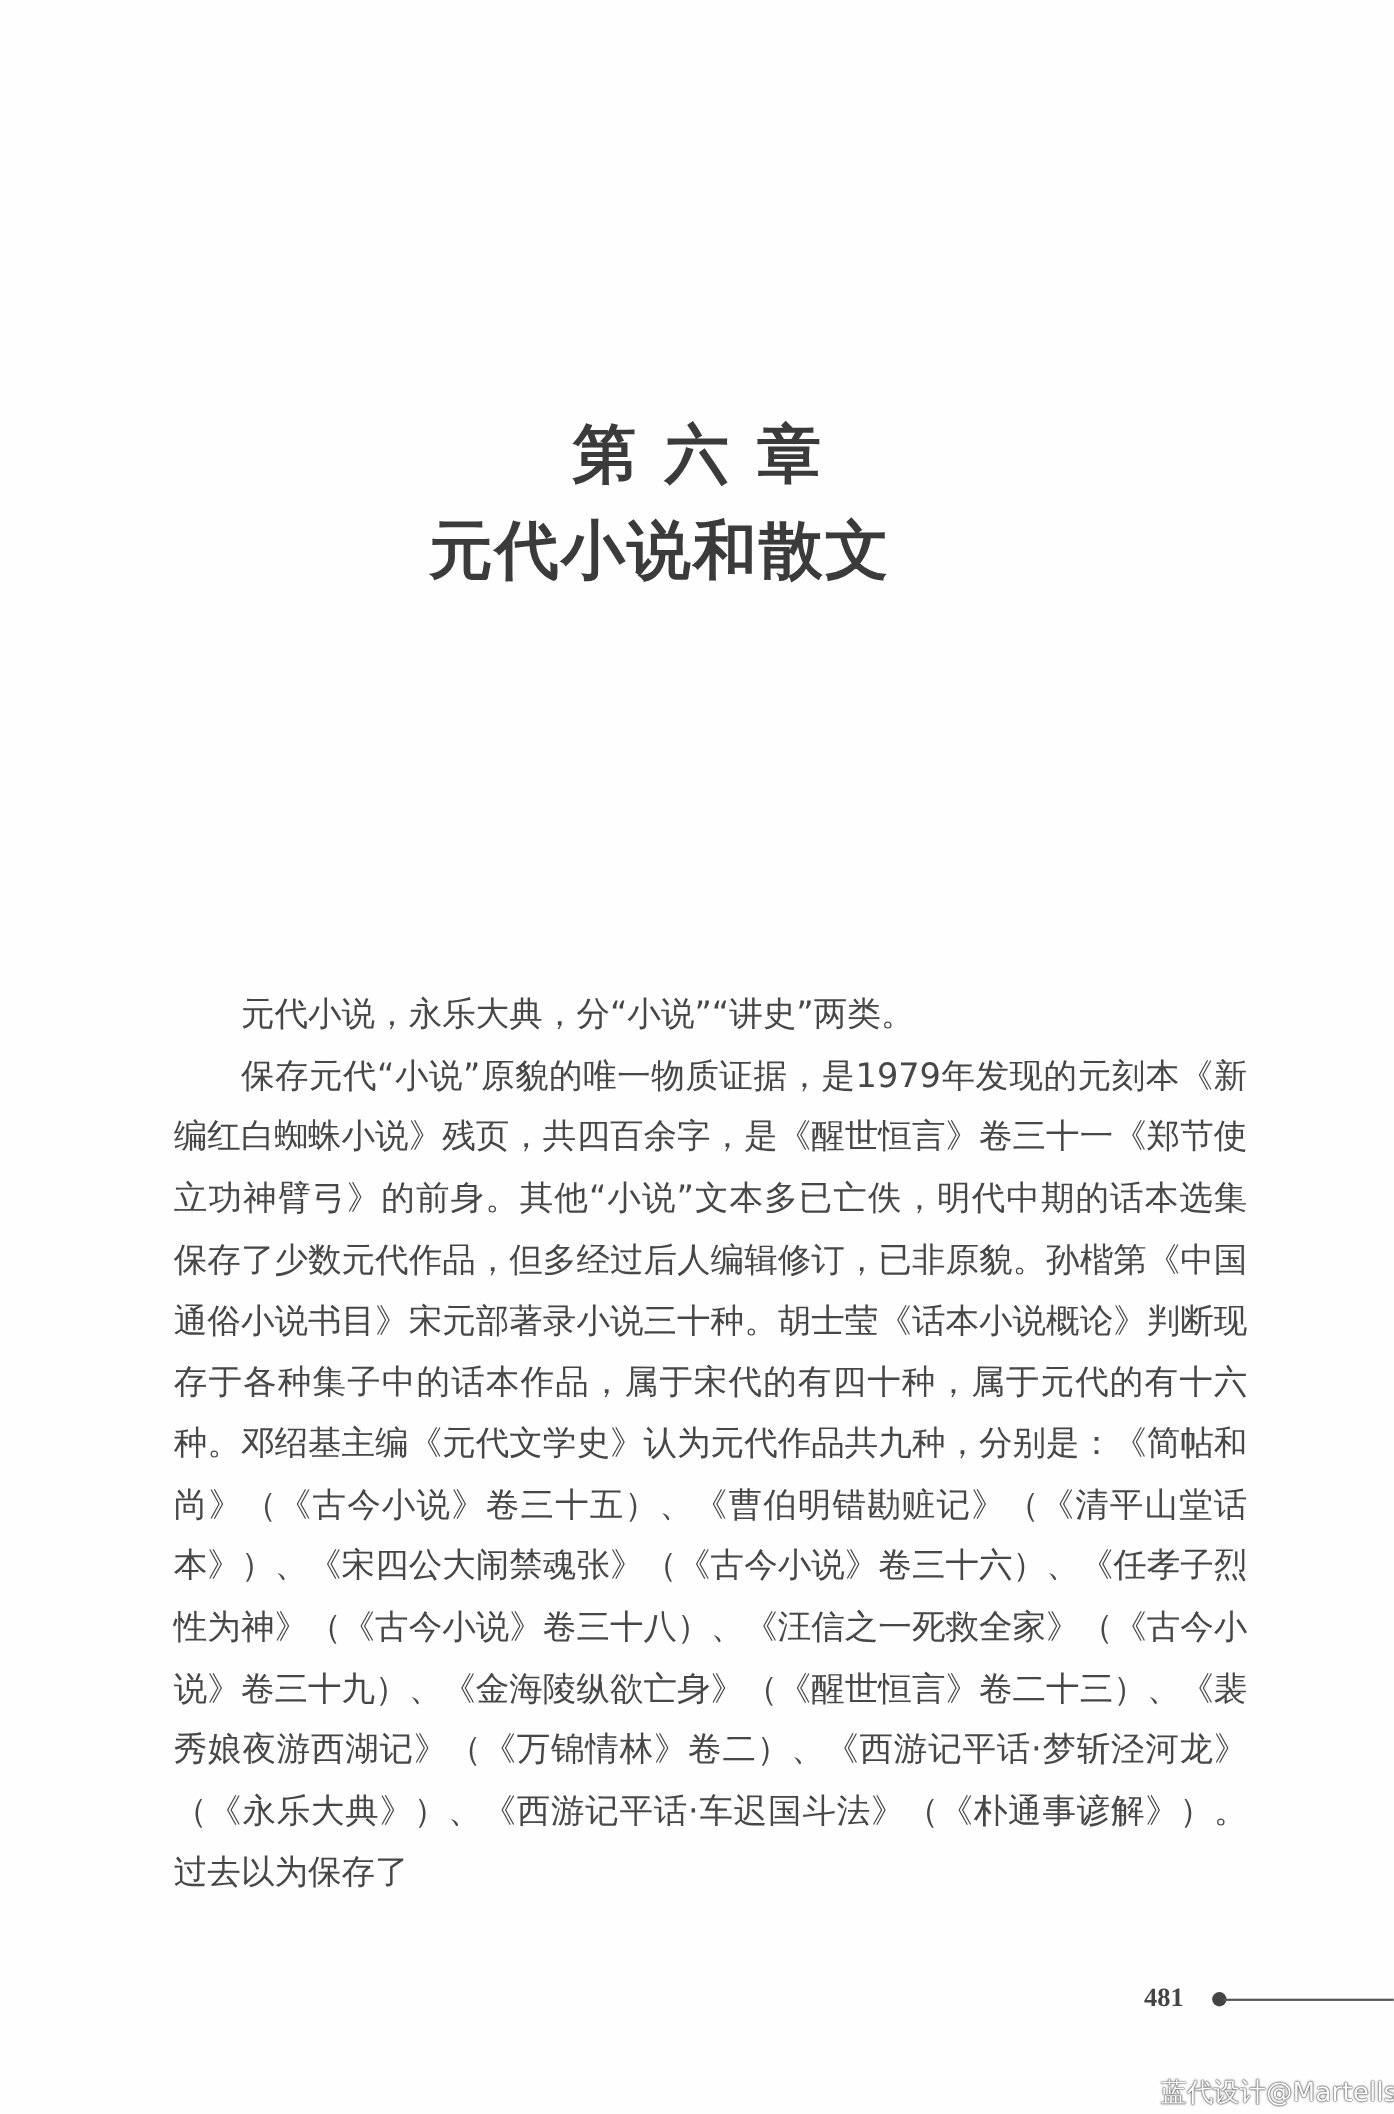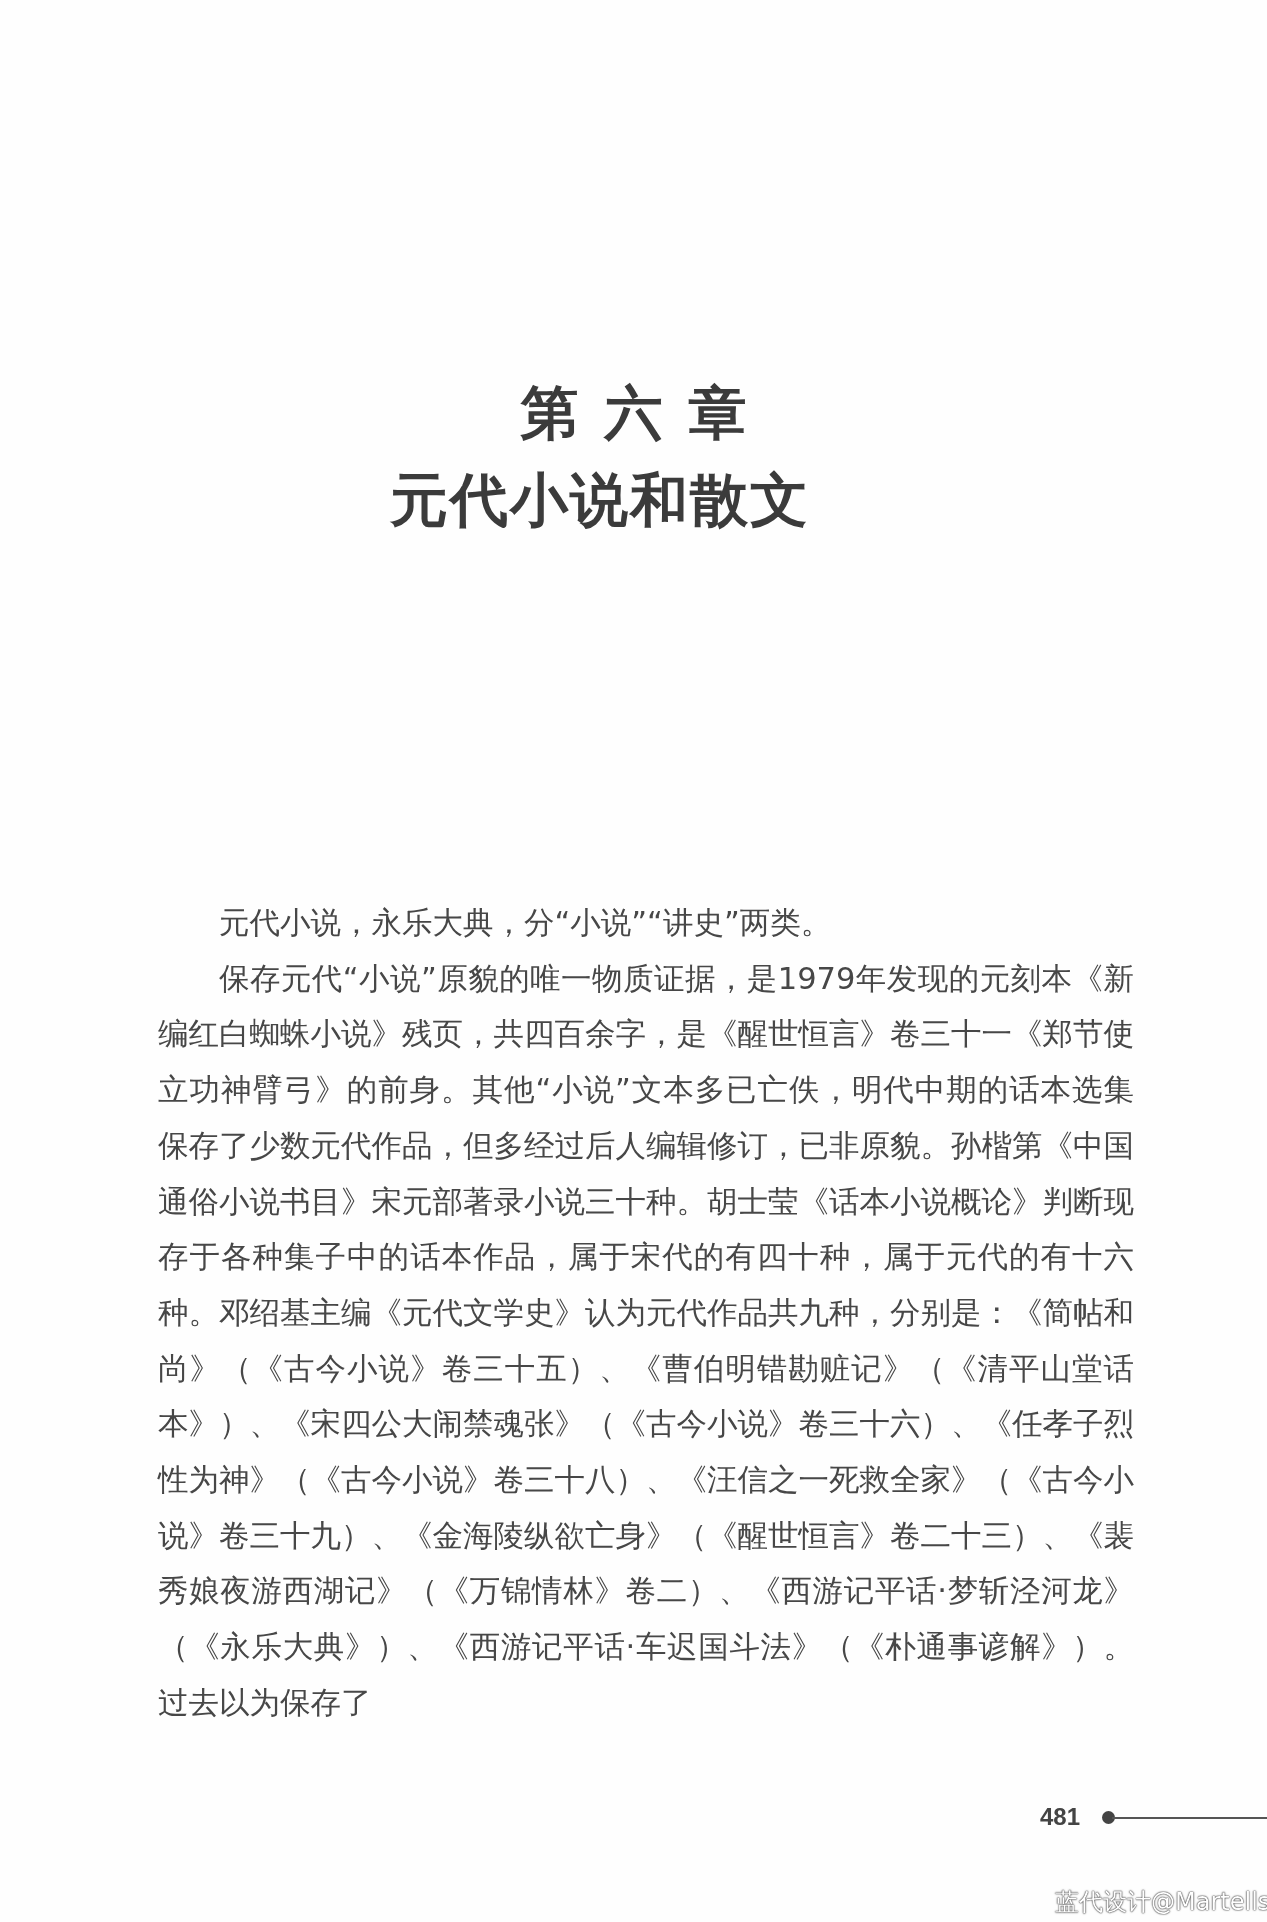--- a/index.html
+++ b/index.html
@@ -82,21 +82,21 @@
       position: absolute;
       top: 1802px;
       left: 1040px;
       width: 227px;
       height: 30px;
     }
     .page-number {
       position: absolute;
       left: 0;
       top: 0;
-      font-family: Liberation Sans, sans-serif;
+      font-family: Liberation Serif, serif;
       font-weight: bold;
       font-size: 24px;
       color: #444;
       line-height: 30px;
     }
     .page-dot {
       position: absolute;
       left: 62px;
       top: 9px;
       width: 13px;

